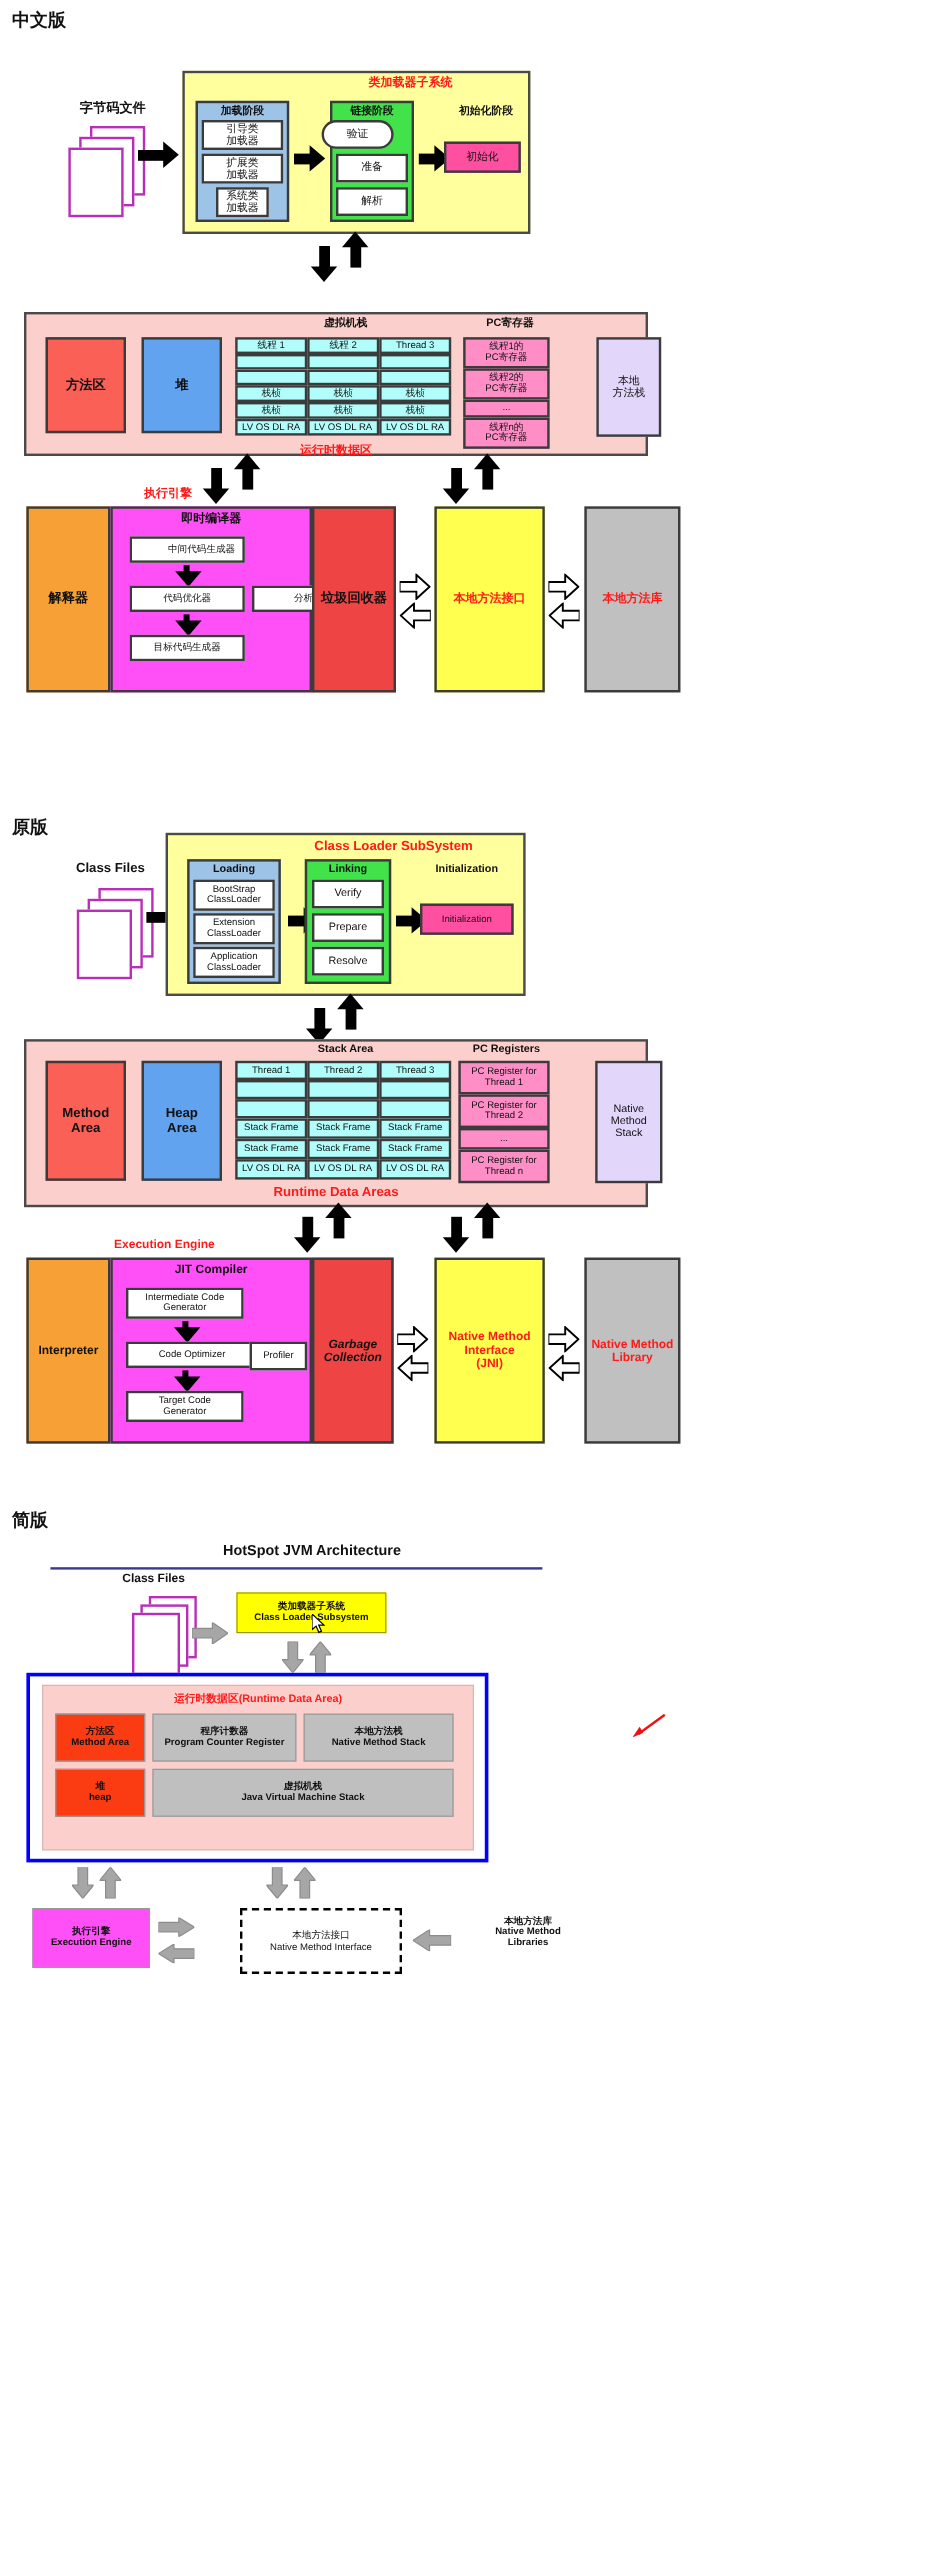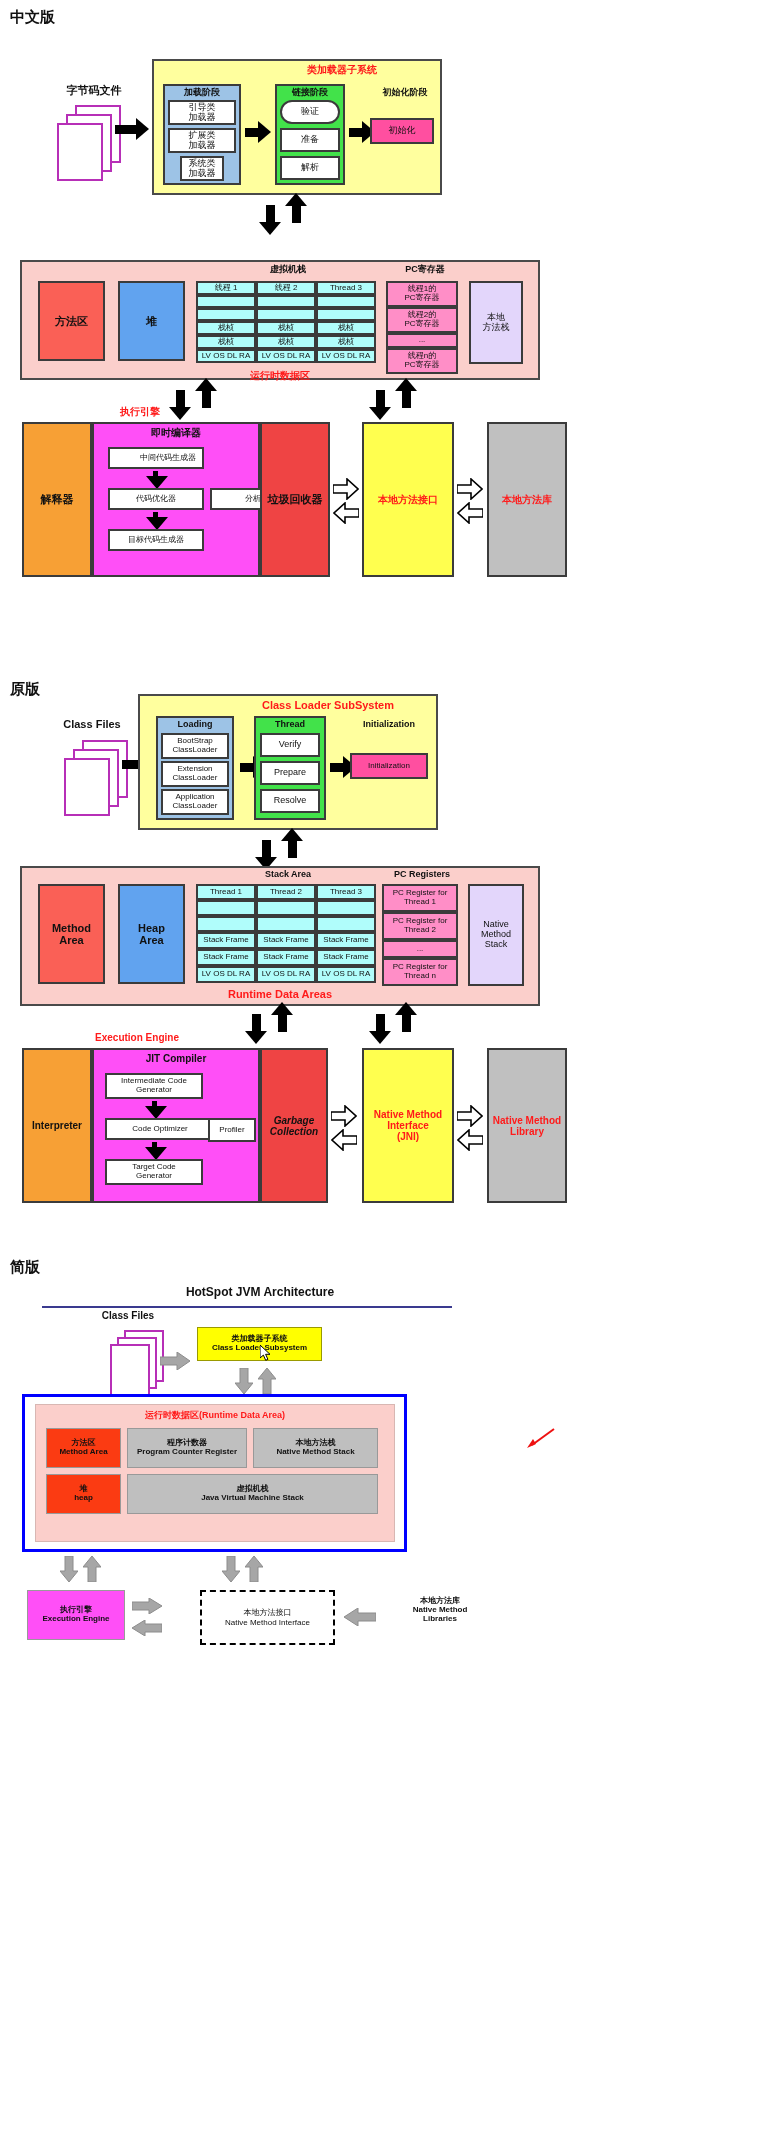--- a/index.html
+++ b/index.html
@@ -65,21 +65,21 @@
   .c-blue     { background:#9dc3e6; }
   .c-green    { background:#42e24a; }
   .c-white    { background:#ffffff; }
   .c-pink-hot { background:#ff4fa0; }
   .c-pinkbg   { background:#fbcfcb; }
   .c-red      { background:#fa6056; }
   .c-red2     { background:#fb3b12; }
   .c-steel    { background:#61a3ef; }
   .c-cyan     { background:#b0fdfb; }
   .c-magentap { background:#ff8ec7; }
-  .c-lav      { background:#e3d6fb; }
+  .c-lav      { background:#e3d6fb;margin-left:28px; }
   .c-orange   { background:#f7a035; }
   .c-magenta  { background:#ff4ff7; }
   .c-green2   { background:#ef4444; }
   .c-yel      { background:#ffff4f; }
   .c-gray     { background:#c0c0c0; }
   .c-gray2    { background:#bfbfbf; }
 
   .sm { font-size:9px; }
   .xs { font-size:8px; }
   .lg { font-size:11px; font-weight:bold; }
@@ -115,21 +115,21 @@
 加载器</div>
   <div class="box c-white sm" style="left:168px; top:128px; width:68px; height:25px; white-space:pre-line;">扩展类
 加载器</div>
   <div class="box c-white sm" style="left:180px; top:156px; width:44px; height:25px; white-space:pre-line;">系统类
 加载器</div>
 
   <div class="arrow-r" style="left:245px; top:128px; width:14px;"></div>
 
   <div class="box c-green" style="left:275px; top:84px; width:70px; height:101px;"></div>
   <div class="lbl" style="left:275px; top:87px; width:70px; font-size:9px; font-weight:bold;">链接阶段</div>
-  <div class="box c-white sm" style="left:280px; top:100px; width:60px; height:24px;border-radius:12px;">验证</div>
+  <div class="box c-white sm" style="left:268px; top:100px; width:60px; height:24px;border-radius:12px;">验证</div>
   <div class="box c-white sm" style="left:280px; top:128px; width:60px; height:24px;">准备</div>
   <div class="box c-white sm" style="left:280px; top:156px; width:60px; height:24px;">解析</div>
 
   <div class="arrow-r" style="left:349px; top:128px; width:14px;"></div>
 
   <div class="lbl" style="left:370px; top:87px; width:70px; font-size:9px; font-weight:bold;">初始化阶段</div>
   <div class="box c-pink-hot sm" style="left:370px; top:118px; width:64px; height:26px;">初始化</div>
 
   <div class="arrow-d" style="left:266px; top:205px; height:18px;"></div>
   <div class="arrow-u" style="left:292px; top:205px; height:18px;"></div>
@@ -240,21 +240,21 @@
   <div class="box c-white xs" style="left:161px; top:733px; width:68px; height:26px; white-space:pre-line;">BootStrap
 ClassLoader</div>
   <div class="box c-white xs" style="left:161px; top:761px; width:68px; height:26px; white-space:pre-line;">Extension
 ClassLoader</div>
   <div class="box c-white xs" style="left:161px; top:789px; width:68px; height:26px; white-space:pre-line;">Application
 ClassLoader</div>
 
   <div class="arrow-r" style="left:240px; top:763px; width:14px;"></div>
 
   <div class="box c-green" style="left:254px; top:716px; width:72px; height:104px;"></div>
-  <div class="lbl" style="left:254px; top:719px; width:72px; font-size:9px; font-weight:bold;">Thread</div>
+  <div class="lbl" style="left:254px; top:719px; width:72px; font-size:9px; font-weight:bold;">Linking</div>
   <div class="box c-white sm" style="left:260px; top:733px; width:60px; height:24px;">Verify</div>
   <div class="box c-white sm" style="left:260px; top:761px; width:60px; height:24px;">Prepare</div>
   <div class="box c-white sm" style="left:260px; top:789px; width:60px; height:24px;">Resolve</div>
 
   <div class="arrow-r" style="left:330px; top:763px; width:14px;"></div>
 
   <div class="lbl" style="left:348px; top:719px; width:82px; font-size:9px; font-weight:bold;">Initialization</div>
   <div class="box c-pink-hot xs" style="left:350px; top:753px; width:78px; height:26px;">Initialization</div>
 
   <div class="arrow-d" style="left:262px; top:840px; height:18px;"></div>

